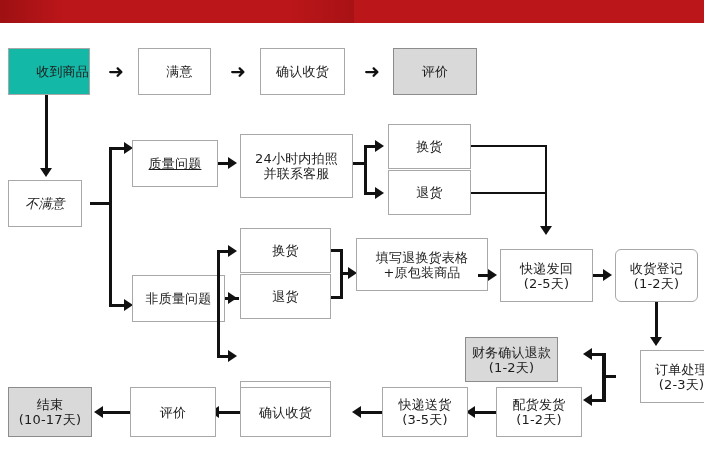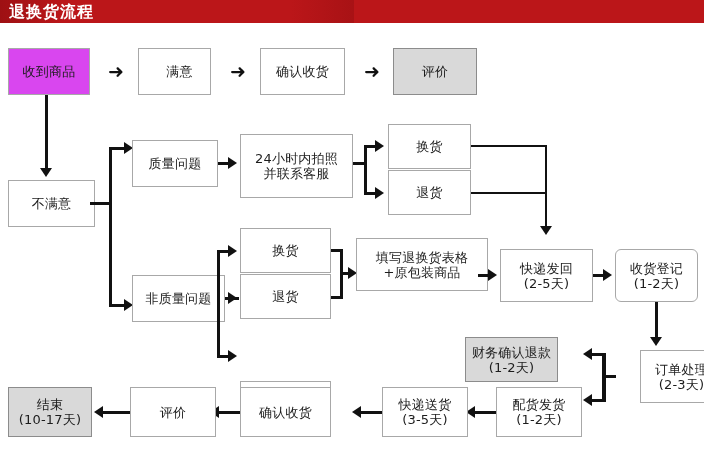--- a/index.html
+++ b/index.html
@@ -59,22 +59,23 @@
     color: #1c1c1c;
     font-size: 13px;
     line-height: 15px;
     letter-spacing: 0.2px;
   }
   .node.shaded {
     background: #d9d9d9;
     border-color: #8c8c8c;
   }
   .node.faint {
-    background: #d946ef;
+    background: #14b8a6;
     border-color: #a8a8a8;
+    justify-content: flex-end;
   }
   .node .lbl { white-space: pre-line; }
   
   .ln {
     position: absolute;
     background: #111111;
   }
   
   .ah {
     position: absolute;
@@ -105,21 +106,20 @@
     font-family: "DejaVu Sans", sans-serif;
   }
 </style>
 </head>
 <body>
 
 <div id="canvas">
 
   <div class="header-bar"></div>
   <div class="header-bar-right"></div>
-  <div class="header-title">退换货流程</div>
 
   <div class="node faint" style="left:8px; top:48px; width:82px; height:47px;">
     <span class="lbl">收到商品</span>
   </div>
 
   <div class="fatarrow" style="left:108px; top:62px;">➜</div>
 
   <div class="node" style="left:138px; top:48px; width:73px; height:47px;padding-left:10px;">
     <span class="lbl">满意</span>
   </div>
@@ -132,32 +132,32 @@
 
   <div class="fatarrow" style="left:364px; top:62px;">➜</div>
 
   <div class="node shaded" style="left:393px; top:48px; width:84px; height:47px;">
     <span class="lbl">评价</span>
   </div>
 
   <div class="ln" style="left:45px; top:95px; width:3px; height:76px;"></div>
   <div class="ah down" style="left:40px; top:168px;"></div>
 
-  <div class="node" style="left:8px; top:180px; width:87px; height:47px;">
+  <div class="node" style="left:8px; top:180px; width:74px; height:47px;font-style:italic;">
     <span class="lbl">不满意</span>
   </div>
 
   <div class="ln" style="left:90px; top:202px; width:22px; height:3px;"></div>
   <div class="ln" style="left:109px; top:147px; width:3px; height:160px;"></div>
   <div class="ln" style="left:109px; top:147px; width:18px; height:3px;"></div>
   <div class="ah right" style="left:124px; top:142px;"></div>
   <div class="ln" style="left:109px; top:304px; width:18px; height:3px;"></div>
   <div class="ah right" style="left:124px; top:299px;"></div>
 
-  <div class="node" style="left:132px; top:140px; width:86px; height:47px;">
+  <div class="node" style="left:132px; top:140px; width:86px; height:47px;text-decoration:underline;">
     <span class="lbl">质量问题</span>
   </div>
 
   <div class="ln" style="left:218px; top:162px; width:14px; height:3px;"></div>
   <div class="ah right" style="left:228px; top:157px;"></div>
 
   <div class="node" style="left:240px; top:134px; width:113px; height:64px;">
     <span class="lbl">24小时内拍照
 并联系客服</span>
   </div>

